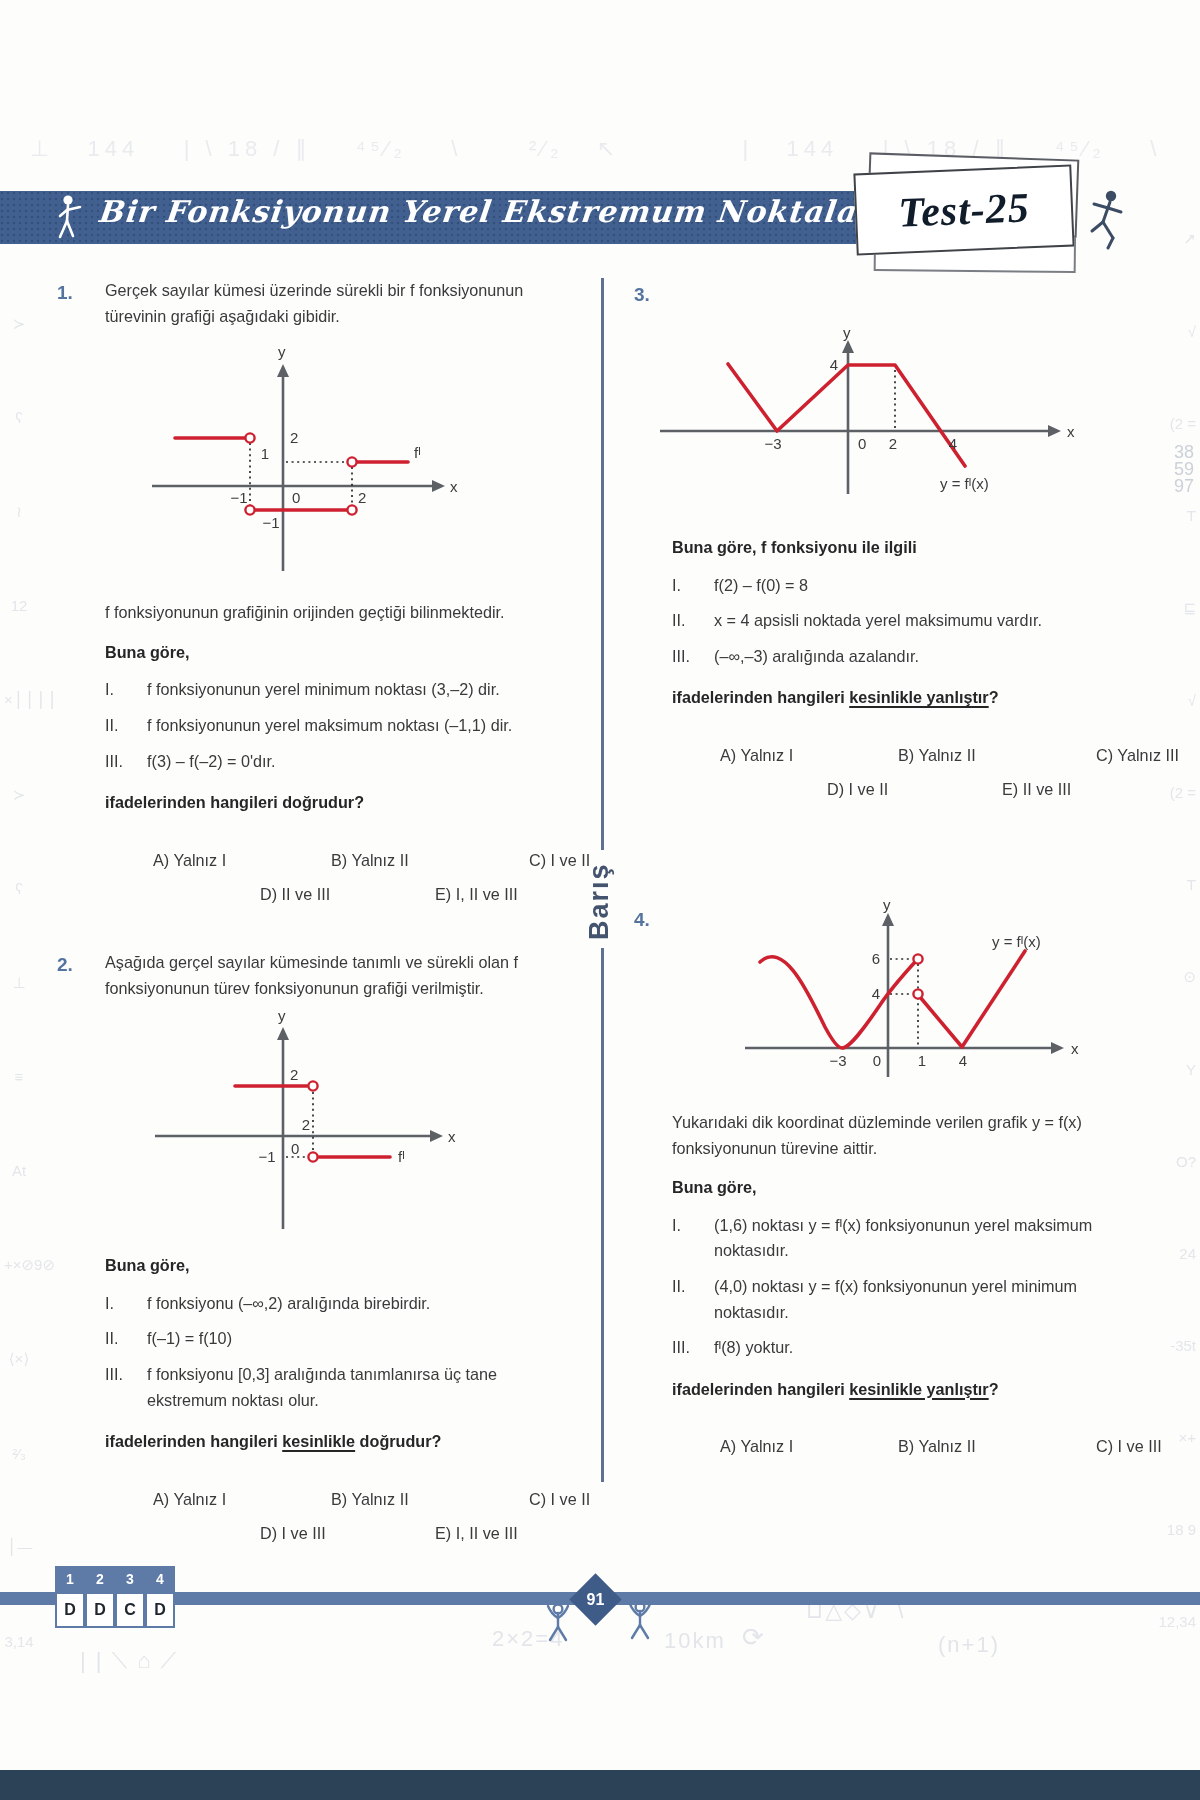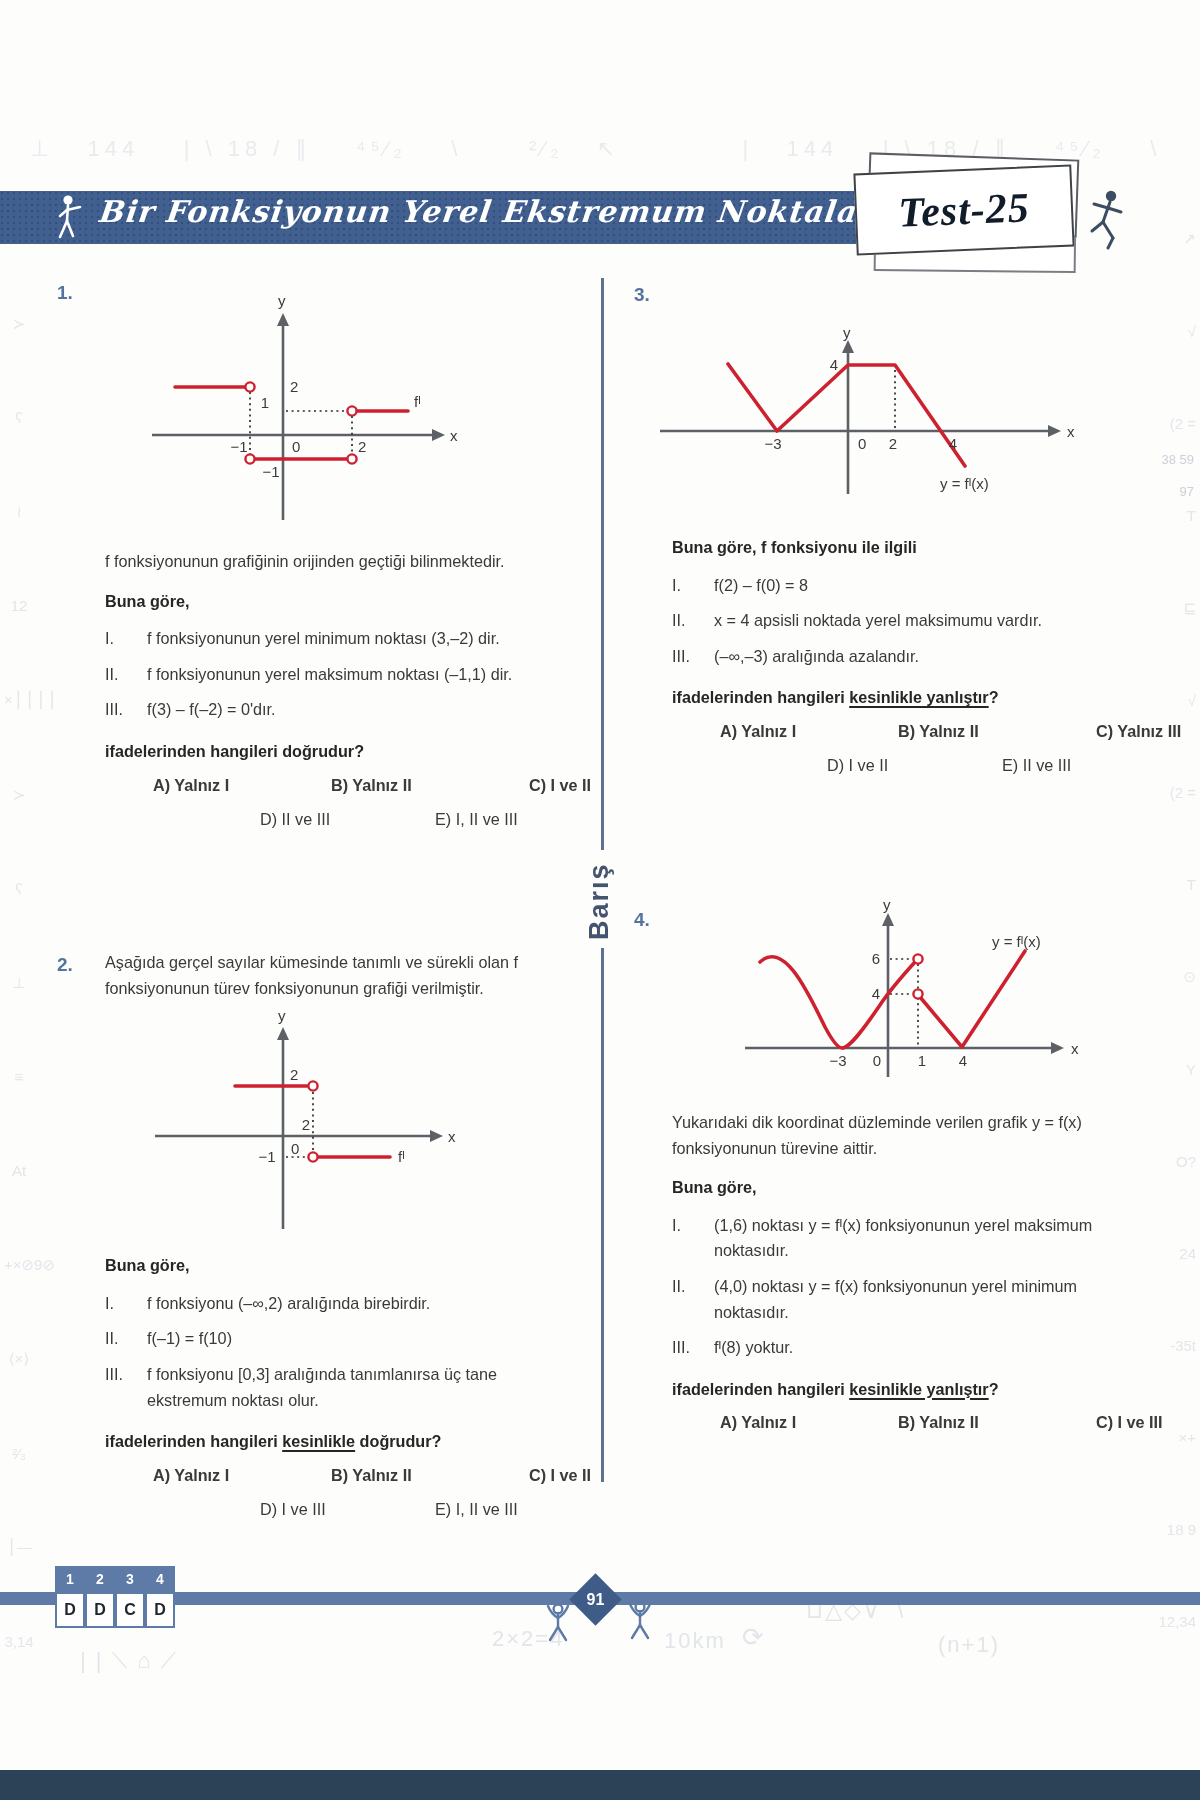--- a/index.html
+++ b/index.html
@@ -7,22 +7,22 @@
     width:1200px;height:1800px;position:relative;overflow:hidden;
     background:#fdfdfc;color:#3a3a3a;
     font-family:"Liberation Sans","DejaVu Sans",sans-serif;
   }
   .doodle{position:absolute;color:#e7e9ec;pointer-events:none;white-space:pre;}
   .doodle-top{left:30px;top:136px;font-size:22px;letter-spacing:5px;color:#e9ebee;}
   .doodle-col{display:flex;flex-direction:column;justify-content:space-between;
     font-size:15px;color:#e3e6ea;text-align:center;}
   .doodle-left{left:4px;top:220px;width:30px;height:1430px;}
   .doodle-right{left:1148px;top:230px;width:48px;height:1400px;text-align:right;}
-  .doodle-right-nums{left:1160px;top:444px;width:34px;color:#ccd1d8;font-size:13px;
-    line-height:32px;text-align:right;}
+  .doodle-right-nums{left:1160px;top:444px;width:34px;color:#ccd1d8;font-size:18px;
+    line-height:17px;text-align:right;}
   .doodle-b{font-size:22px;color:#e2e5e9;letter-spacing:2px;}
 
   
   .banner{position:absolute;left:0;top:191px;width:1042px;height:53px;
     background-color:#41608f;
     background-image:radial-gradient(circle at 2px 2px,#33507c 1.3px,rgba(0,0,0,0) 1.6px);
     background-size:6px 6px;}
   .banner-title{position:absolute;left:100px;top:3px;color:#ffffff;
     font-family:"DejaVu Serif","Liberation Serif",serif;font-style:italic;font-weight:bold;
     font-size:30px;letter-spacing:1px;transform:skewX(-8deg);white-space:nowrap;}
@@ -56,21 +56,21 @@
   p{margin:0;}
   .lead{font-weight:bold;color:#262626;margin-top:14px;}
   .note{margin-top:24px;}
   .items{margin-top:12px;}
   .item{display:flex;margin-bottom:10px;}
   .roman{flex:0 0 42px;}
   .itext{flex:1;}
   .prompt{font-weight:bold;color:#262626;margin-top:16px;}
   .prompt .ul{text-decoration:underline;text-underline-offset:3px;text-decoration-thickness:2px;}
   .opts{position:relative;height:28px;}
-  .opts-r1{margin-top:8px;font-weight:bold;}
+  .opts-r1{margin-top:32px;}
   .opts-r2{margin-top:6px;}
   .opts span{position:absolute;white-space:nowrap;}
   .oA{left:48px;} .oB{left:226px;} .oC{left:424px;}
   .oD{left:155px;} .oE{left:330px;}
 
   
   .graph{display:block;}
   .g1{margin:12px 0 0 35px;}
   .g2{margin:8px 0 0 35px;}
   .g3{margin:46px 0 0 -32px;}
@@ -162,20 +162,21 @@
     </g>
   </svg>
 
   <div class="vdiv vdiv1"></div>
   <div class="vdiv vdiv2"></div>
   <div class="watermark">Barış</div>
 
   <div class="question q-left" style="left:55px;top:278px;">
     <div class="qnum">1.</div>
     <div class="qbody">
+      <p class="stem">Gerçek sayılar kümesi üzerinde sürekli bir f fonksiyonunun türevinin grafiği aşağıdaki gibidir.</p>
 
       <svg class="graph g1" width="330" height="235" viewBox="0 0 330 235">
         <line class="axis" x1="143" y1="33" x2="143" y2="230"></line>
         <polygon class="ahead" points="143,23 137,36 149,36"></polygon>
         <line class="axis" x1="12" y1="145" x2="294" y2="145"></line>
         <polygon class="ahead" points="305,145 292,139 292,151"></polygon>
         <text x="138" y="16">y</text>
         <text x="310" y="151">x</text>
 
         <line class="dot" x1="110" y1="102" x2="110" y2="164"></line>

